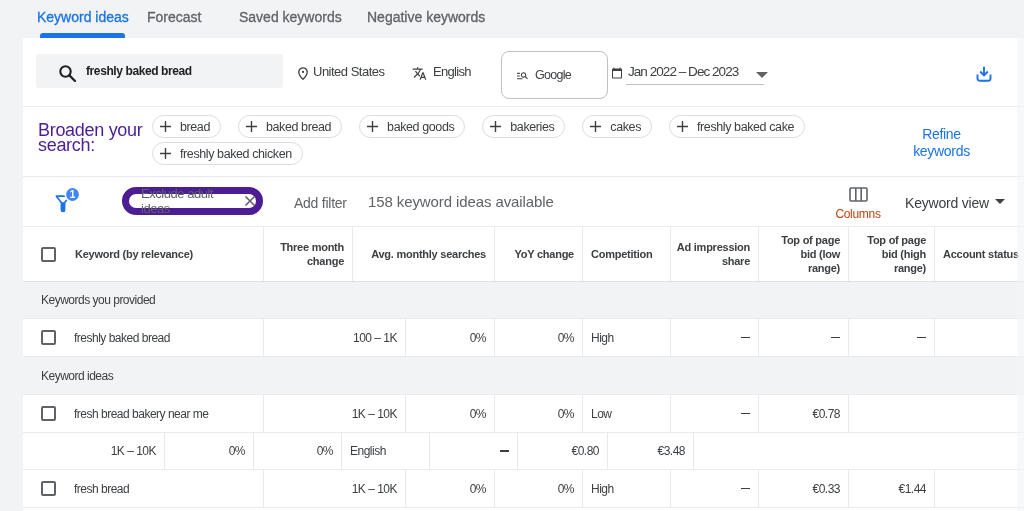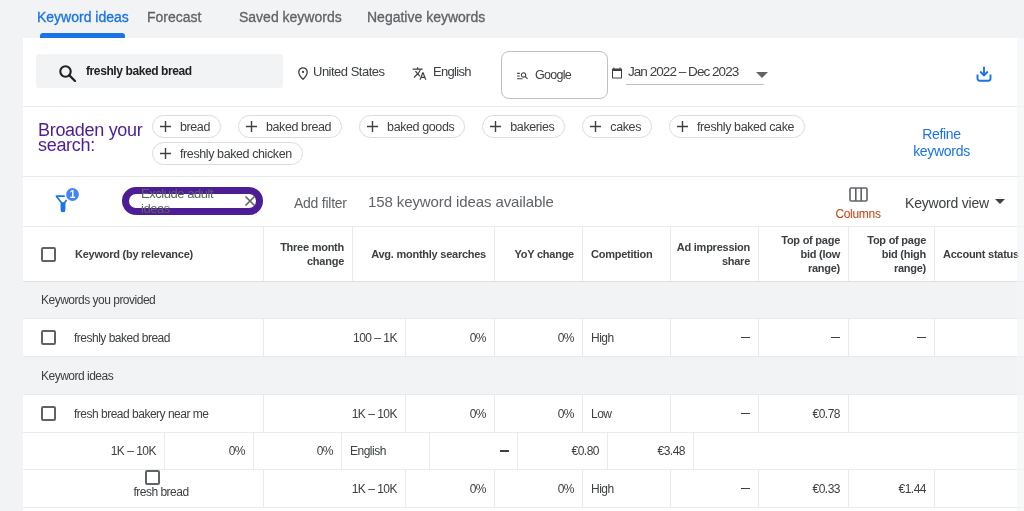--- a/index.html
+++ b/index.html
@@ -204,21 +204,21 @@
       <div class="dcell w5" style="padding-left:8px;">English</div>
       <div class="dcell w6 r">
           <span class="dash"></span>
         </div>
       <div class="dcell w7 r">€0.80</div>
       <div class="dcell w8 r">€3.48</div>
       <div class="dcell w9"></div>
     </div>
 
     <div class="drow" style="top:432px; height:38px;">
-      <div class="dcell w1" style="padding-left:18px;flex-direction:column;">
+      <div class="dcell w1" style="padding-left:18px;">
           <span class="cb"></span>
           <span style="margin-left:18px;">fresh bread</span>
         </div>
       <div class="dcell w2 r">1K – 10K</div>
       <div class="dcell w3 r">0%</div>
       <div class="dcell w4 r">0%</div>
       <div class="dcell w5" style="padding-left:8px;">High</div>
       <div class="dcell w6 r">
           <span class="dash"></span>
         </div>

